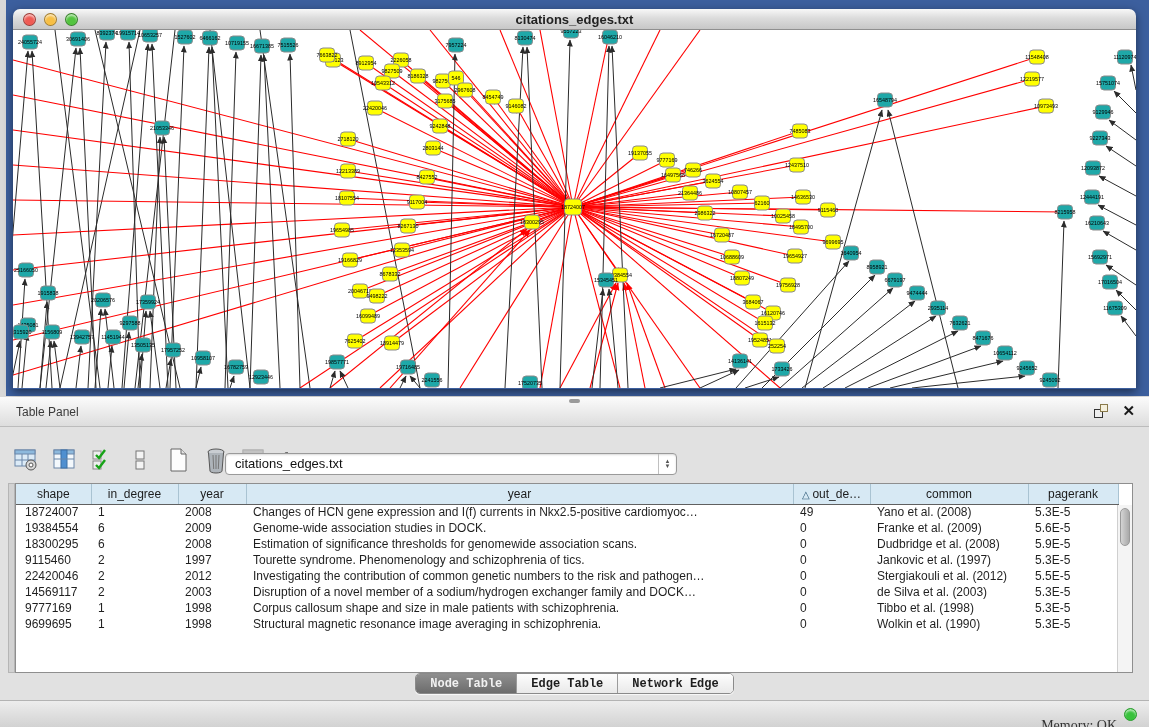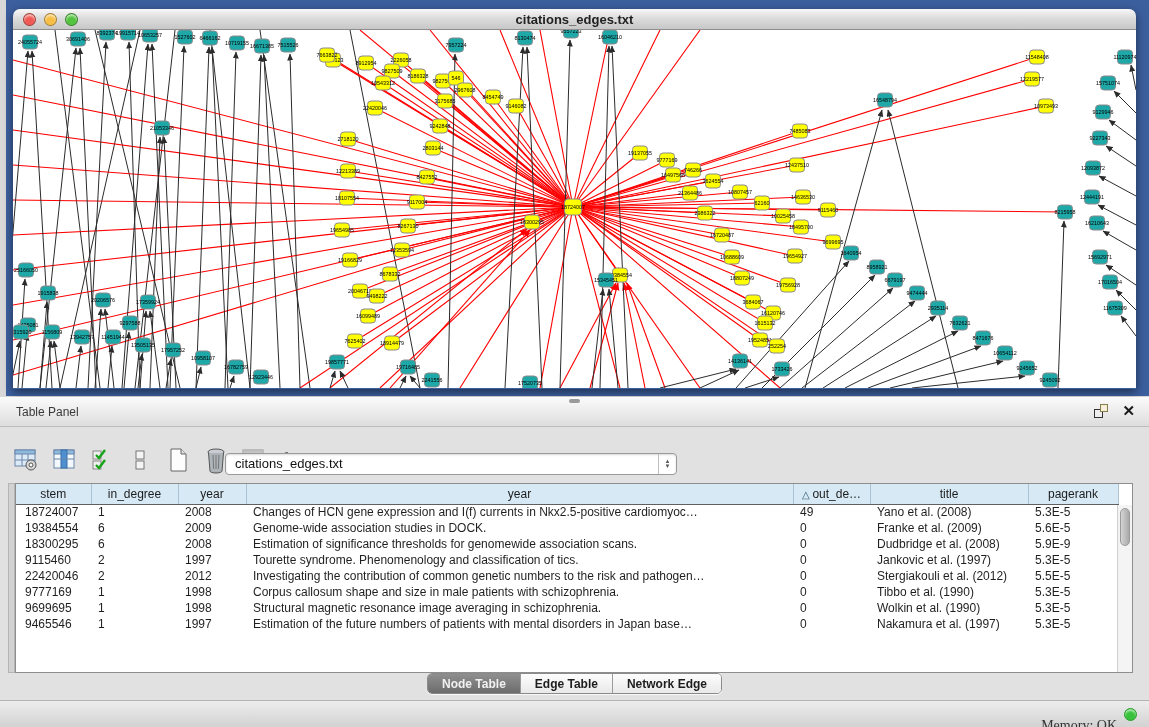--- a/index.html
+++ b/index.html
@@ -58,21 +58,21 @@
   table.grid td { height:16px; font-size:12px; color:#1f1f1f; padding:0 2px 0 7px;
                   white-space:nowrap; overflow:hidden; }
   table.grid td:first-child { padding-left:9px; }
   .vscroll { position:absolute; right:0; top:21px; bottom:0; width:15px; background:#f4f4f4; border-left:1px solid #cfcfcf; }
   .vthumb { position:absolute; left:2px; top:3px; width:10px; height:38px; border-radius:6px;
             background:linear-gradient(90deg,#d4d4d4,#a9a9a9); border:1px solid #9a9a9a; }
 
   
   .tabsrow { position:absolute; left:0; top:246px; width:1149px; height:24px; display:flex; justify-content:center; }
   .seg { display:flex; height:21px; border:1px solid #8a8a8a; border-radius:5px; overflow:hidden;
-         background:#fff; box-shadow:0 1px 1px rgba(255,255,255,.8); }
+         background:#fff; box-shadow:0 1px 1px rgba(255,255,255,.8);font-family:Liberation Mono, monospace; }
   .seg .tab { padding:0 14px; line-height:20px; font-size:12px; font-weight:bold; color:#1d1d1d;
               background:linear-gradient(#fdfdfd,#e9e9e9); border-right:1px solid #9b9b9b; }
   .seg .tab:last-child { border-right:none; }
   .seg .tab.active { background:linear-gradient(#8f8f8f,#6c6c6c); color:#f1f1f1; }
 
   
   .statusbar { position:absolute; left:0; top:700px; width:1149px; height:27px;
                background:linear-gradient(#ededed,#d2d2d2); border-top:1px solid #b3b3b3; }
   .statusbar .mem { position:absolute; right:32px; top:12px; line-height:26px; font-size:14px; color:#333;font-family:Liberation Serif, serif; }
   .memdot { position:absolute; right:12px; top:7px; width:13px; height:13px; border-radius:50%;
@@ -614,26 +614,26 @@
           <col style="width: 75px;">
           <col style="width: 87px;">
           <col style="width: 68px;">
           <col style="width: 547px;">
           <col style="width: 77px;">
           <col style="width: 158px;">
           <col style="width: 90px;">
         </colgroup>
       <thead id="thead">
           <tr>
-            <th>stem</th>
+            <th>shape</th>
             <th>in_degree</th>
             <th>year</th>
             <th>year</th>
             <th><span class="sortg">△ </span>out_de…</th>
-            <th>title</th>
+            <th>common</th>
             <th>pagerank</th>
           </tr>
         </thead>
       <tbody id="tbody">
           <tr>
             <td>18724007</td>
             <td>1</td>
             <td>2008</td>
             <td>Changes of HCN gene expression and I(f) currents in Nkx2.5-positive cardiomyoc…</td>
             <td>49</td>
@@ -649,65 +649,65 @@
             <td>Franke et al. (2009)</td>
             <td>5.6E-5</td>
           </tr>
           <tr>
             <td>18300295</td>
             <td>6</td>
             <td>2008</td>
             <td>Estimation of significance thresholds for genomewide association scans.</td>
             <td>0</td>
             <td>Dudbridge et al. (2008)</td>
-            <td>5.9E-9</td>
+            <td>5.9E-5</td>
           </tr>
           <tr>
             <td>9115460</td>
             <td>2</td>
             <td>1997</td>
-            <td>Tourette syndrome. Phenomenology and classification of tics.</td>
+            <td>Tourette syndrome. Phenomenology and schizophrenia of tics.</td>
             <td>0</td>
             <td>Jankovic et al. (1997)</td>
             <td>5.3E-5</td>
           </tr>
           <tr>
             <td>22420046</td>
             <td>2</td>
             <td>2012</td>
             <td>Investigating the contribution of common genetic numbers to the risk and pathogen…</td>
             <td>0</td>
             <td>Stergiakouli et al. (2012)</td>
             <td>5.5E-5</td>
           </tr>
           <tr>
+            <td>14569117</td>
+            <td>2</td>
+            <td>2003</td>
+            <td>Disruption of a novel member of a sodium/hydrogen exchanger family and DOCK…</td>
+            <td>0</td>
+            <td>de Silva et al. (2003)</td>
+            <td>5.3E-5</td>
+          </tr>
+          <tr>
             <td>9777169</td>
             <td>1</td>
             <td>1998</td>
             <td>Corpus callosum shape and size in male patients with schizophrenia.</td>
             <td>0</td>
-            <td>Tibbo et al. (1990)</td>
+            <td>Tibbo et al. (1998)</td>
             <td>5.3E-5</td>
           </tr>
           <tr>
             <td>9699695</td>
             <td>1</td>
             <td>1998</td>
             <td>Structural magnetic resonance image averaging in schizophrenia.</td>
             <td>0</td>
             <td>Wolkin et al. (1990)</td>
-            <td>5.3E-5</td>
-          </tr>
-          <tr>
-            <td>9465546</td>
-            <td>1</td>
-            <td>1997</td>
-            <td>Estimation of the future numbers of patients with mental disorders in Japan base…</td>
-            <td>0</td>
-            <td>Nakamura et al. (1997)</td>
             <td>5.3E-5</td>
           </tr>
         </tbody>
     </table>
     <div class="vscroll">
       <div class="vthumb"></div>
     </div>
   </div>
 
   <div class="tabsrow">

